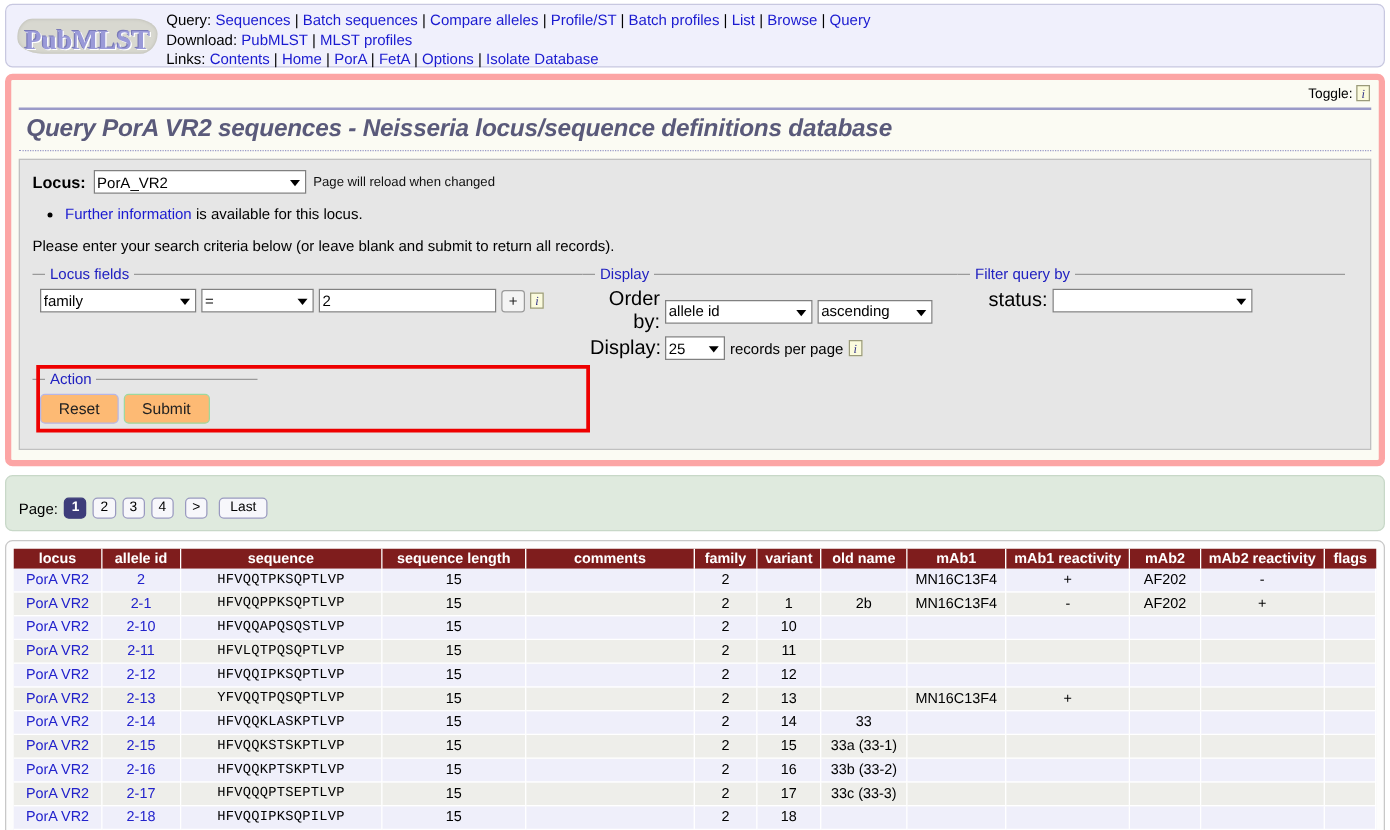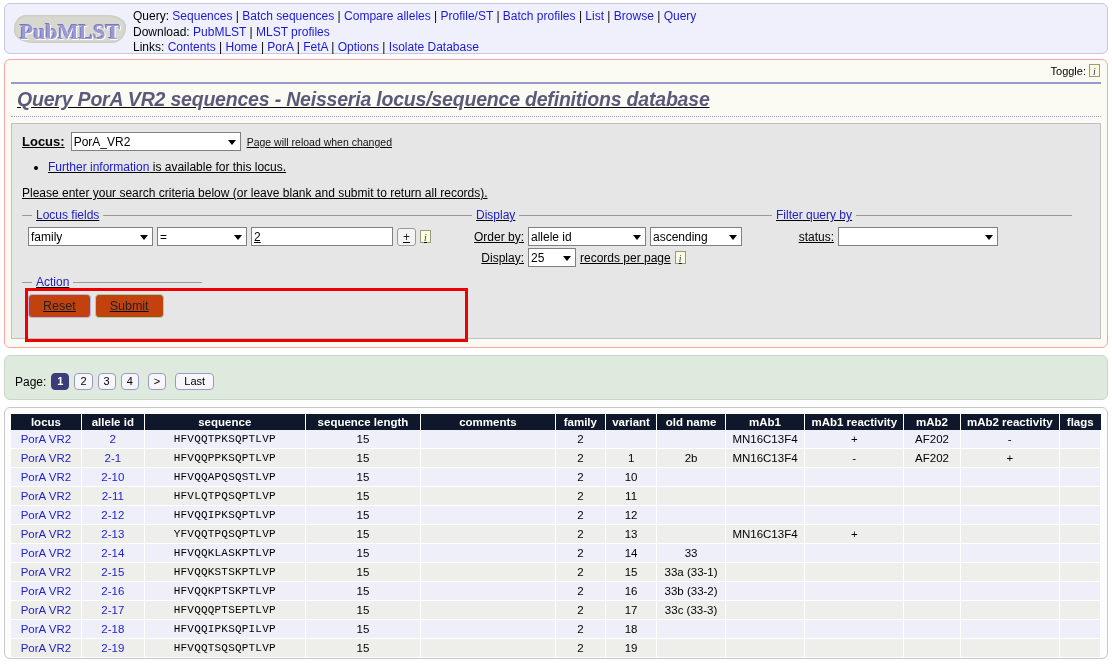--- a/index.html
+++ b/index.html
@@ -65,27 +65,26 @@
   }
   .navlines a {
     color: #1a1ad0;
     text-decoration: none;
   }
   .navlines .sep { color: #000; }
 
   
   .main-panel {
     margin: 5px 4px 0 4px;
-    border: 1px solid #fca5a5;
+    border: 5px solid #fca5a5;
     border-radius: 6px;
     background: #fbfbf3;
     box-sizing: border-box;
     padding: 0;
     position: relative;
-    text-decoration: underline;
   }
   .toggle-row {
     height: 22px;
     position: relative;
   }
   .toggle-box {
     position: absolute;
     right: 4px;
     top: 3px;
     font-size: 11px;
@@ -239,41 +238,41 @@
 
   .row-line {
     display: flex;
     align-items: center;
     gap: 4px;
     margin-top: 2px;
   }
   .lbl-right {
     display: inline-block;
     text-align: right;
-    font-size: 12px;
+    font-size: 16px;
   }
   .plus-btn {
     width: 19px; height: 18px;
     border: 1px solid #9a9a9a;
     background: #f4f4f4;
     border-radius: 3px;
     font-size: 12px;
     line-height: 16px;
     text-align: center;
     color: #222;
     box-sizing: border-box;
     cursor: pointer;
   }
 
   .btn {
     font-family: "Liberation Sans", sans-serif;
     font-size: 12.5px;
     padding: 4px 14px;
     border-radius: 4px;
-    background: #c2410c;
+    background: #fdba74;
     cursor: pointer;
     color: #222;
     box-sizing: border-box;
   }
   .btn-reset { border: 1px solid #b6b6e8; }
   .btn-submit { border: 1px solid #9ed89e; }
 
   
   .results-panel {
     margin: 7px 4px 0 4px;
@@ -321,21 +320,21 @@
     padding: 6px 6px 0 6px;
     box-sizing: border-box;
     overflow: hidden;
   }
   table.results {
     border-collapse: collapse;
     width: 100%;
     font-size: 11.5px;
   }
   table.results th {
-    background: #0f172a;
+    background: #7f1d1d;
     color: #ffffff;
     font-weight: bold;
     font-size: 11.5px;
     padding: 2px 4px;
     border-right: 1px solid #ffffff;
     text-align: center;
     white-space: nowrap;
     margin-left: 36px;
   }
   table.results th:last-child { border-right: none; }

